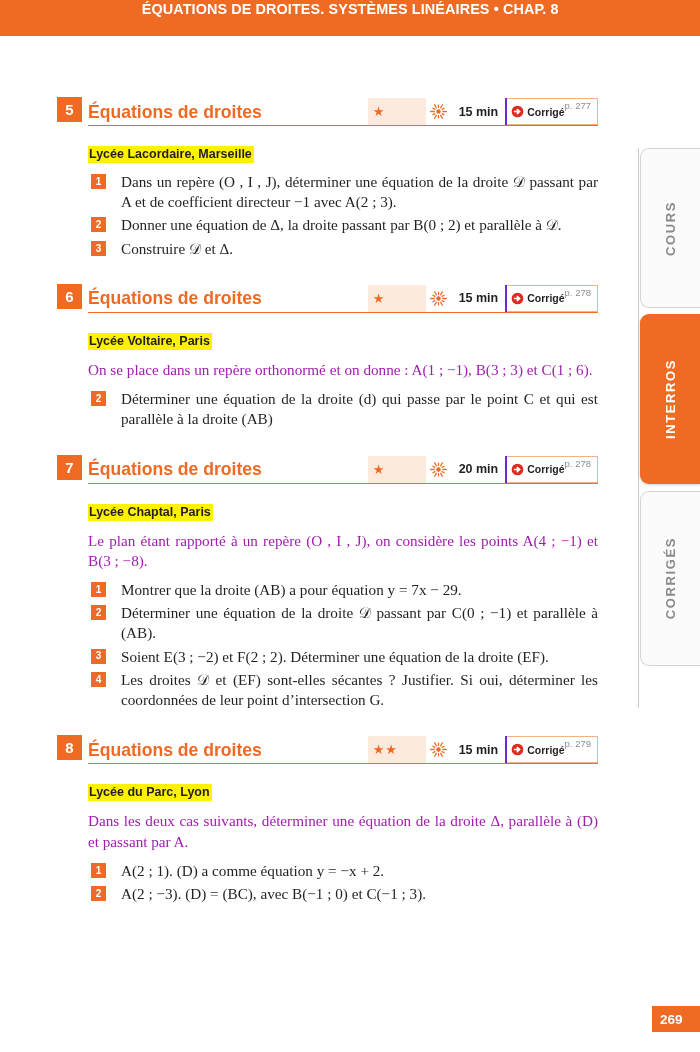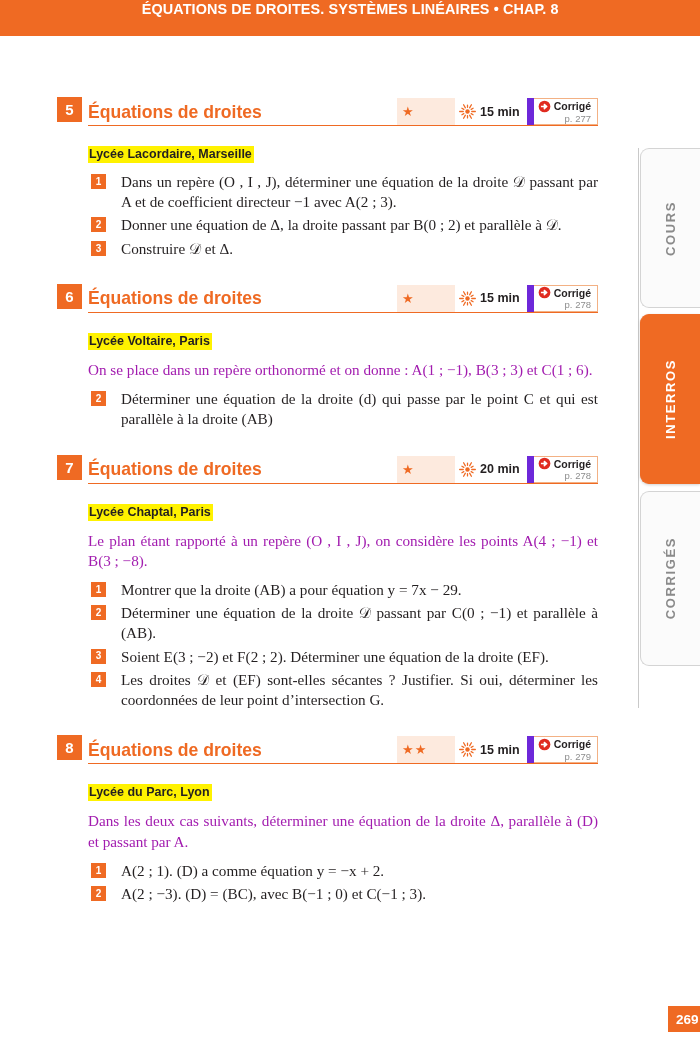--- a/index.html
+++ b/index.html
@@ -98,38 +98,38 @@
   .star {
     color: #ef6a23;
     font-size: 13px;
     line-height: 1;
   }
 
   .time-box {
     display: flex;
     align-items: center;
     padding: 0 7px 0 4px;
-    gap: 4px;
-    border-right: 7px solid #6d28d9;
+    gap: 12px;
+    border-right: 2px solid #6d28d9;
   }
   .sun-icon { width: 17px; height: 17px; flex: 0 0 17px; }
   .time-text {
     font-family: "Liberation Sans", sans-serif;
     font-weight: bold;
     font-size: 12.5px;
     color: #231f20;
     white-space: nowrap;
   }
 
   .corrige-box {
     border: 1px solid #f3b184;
     border-left: none;
     padding: 1px 6px 1px 4px;
     display: flex;
-    flex-direction: column;
+    flex-direction: row;
     justify-content: center;
     min-width: 60px;
   }
   .corrige-row { display: flex; align-items: center; gap: 3px; }
   .arrow-icon { width: 13px; height: 13px; flex: 0 0 13px; }
   .corrige-label {
     font-family: "Liberation Sans", sans-serif;
     font-weight: bold;
     font-size: 10.5px;
     color: #231f20;
@@ -252,21 +252,21 @@
     border: 1px solid #d4d4d4;
     border-right: none;
   }
   .tab-corriges span { color: #8a8a8a; }
 
   
   .folio {
     position: absolute;
     right: 0;
     bottom: 20px;
-    width: 32px;
+    width: 48px;
     height: 26px;
     background: #ef6a23;
     color: #ffffff;
     font-family: "Liberation Sans", sans-serif;
     font-weight: bold;
     font-size: 13.5px;
     display: flex;
     align-items: center;
     padding-left: 8px;
   }

